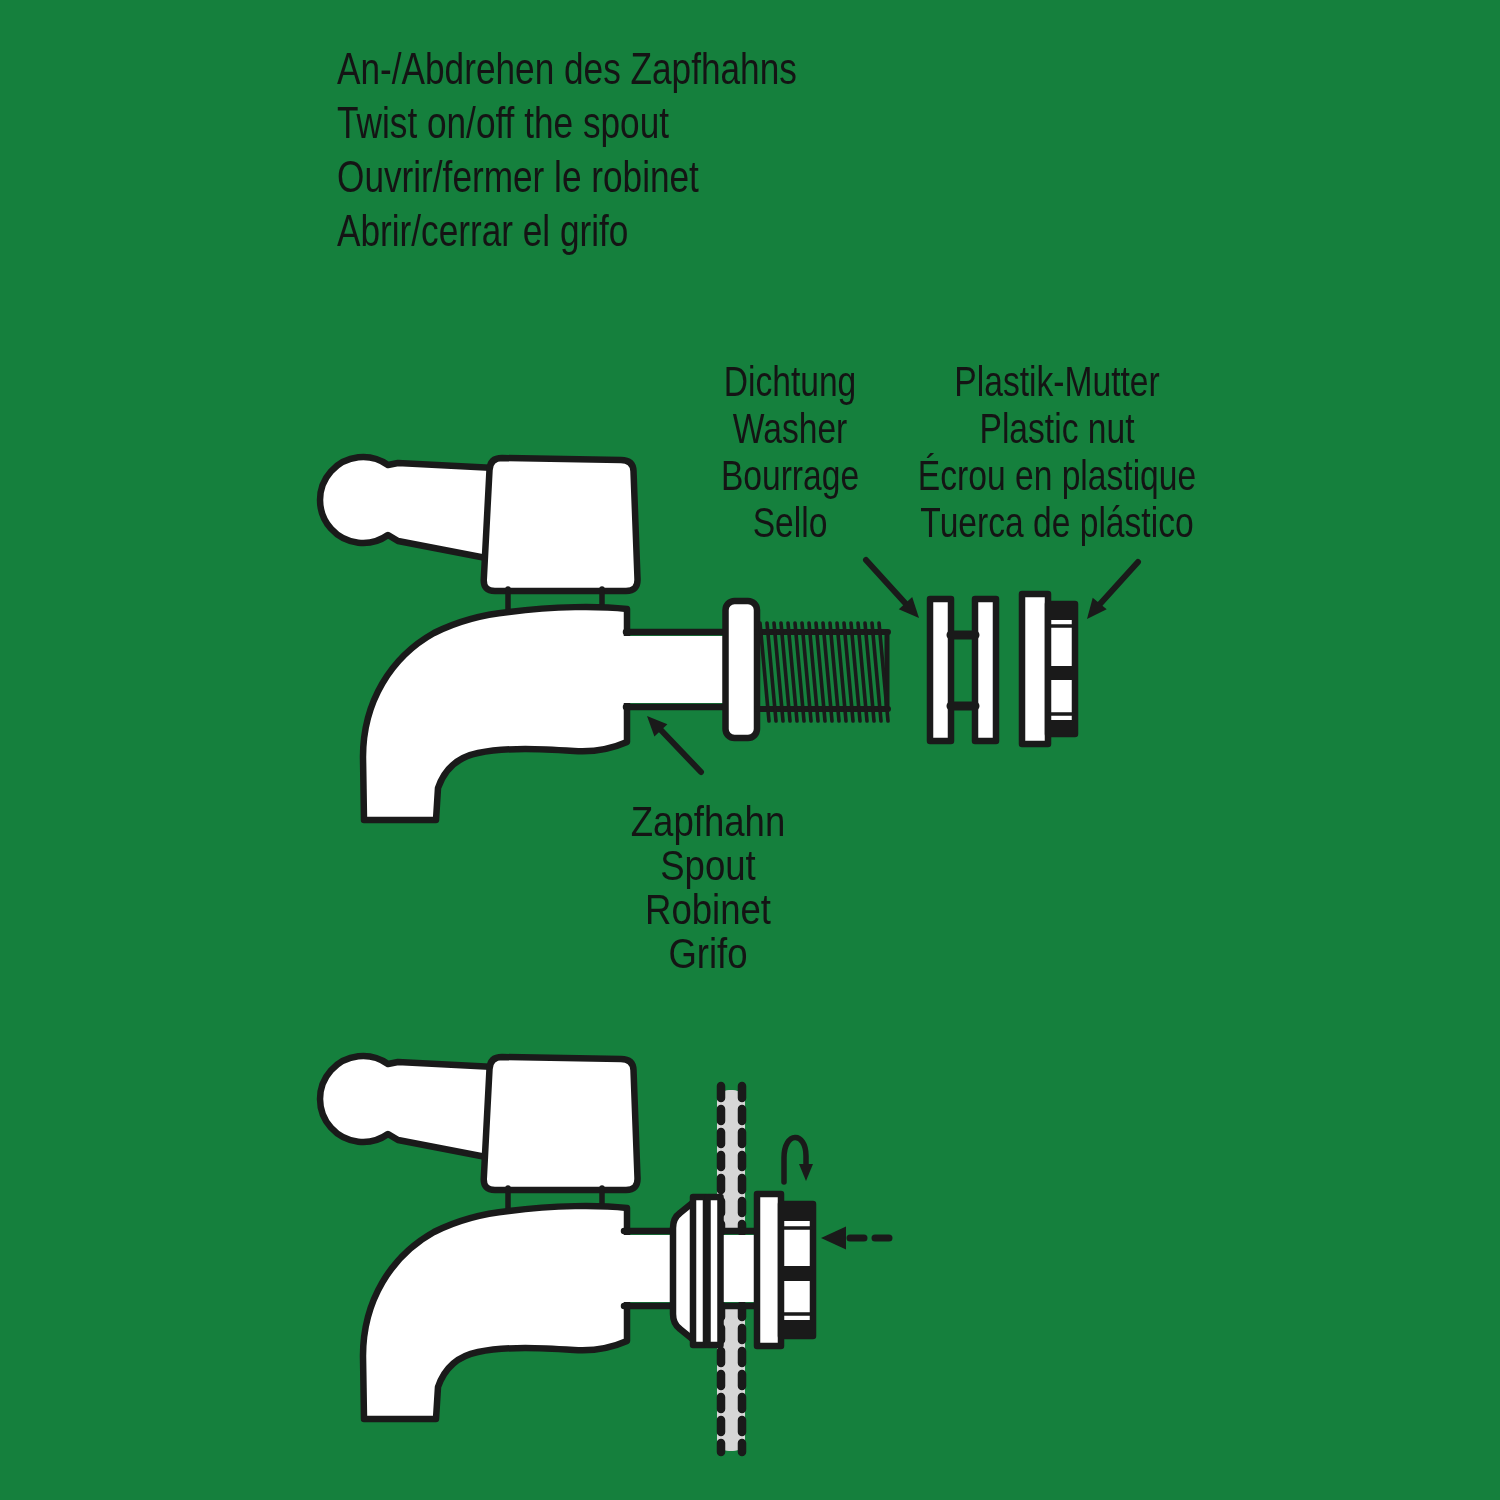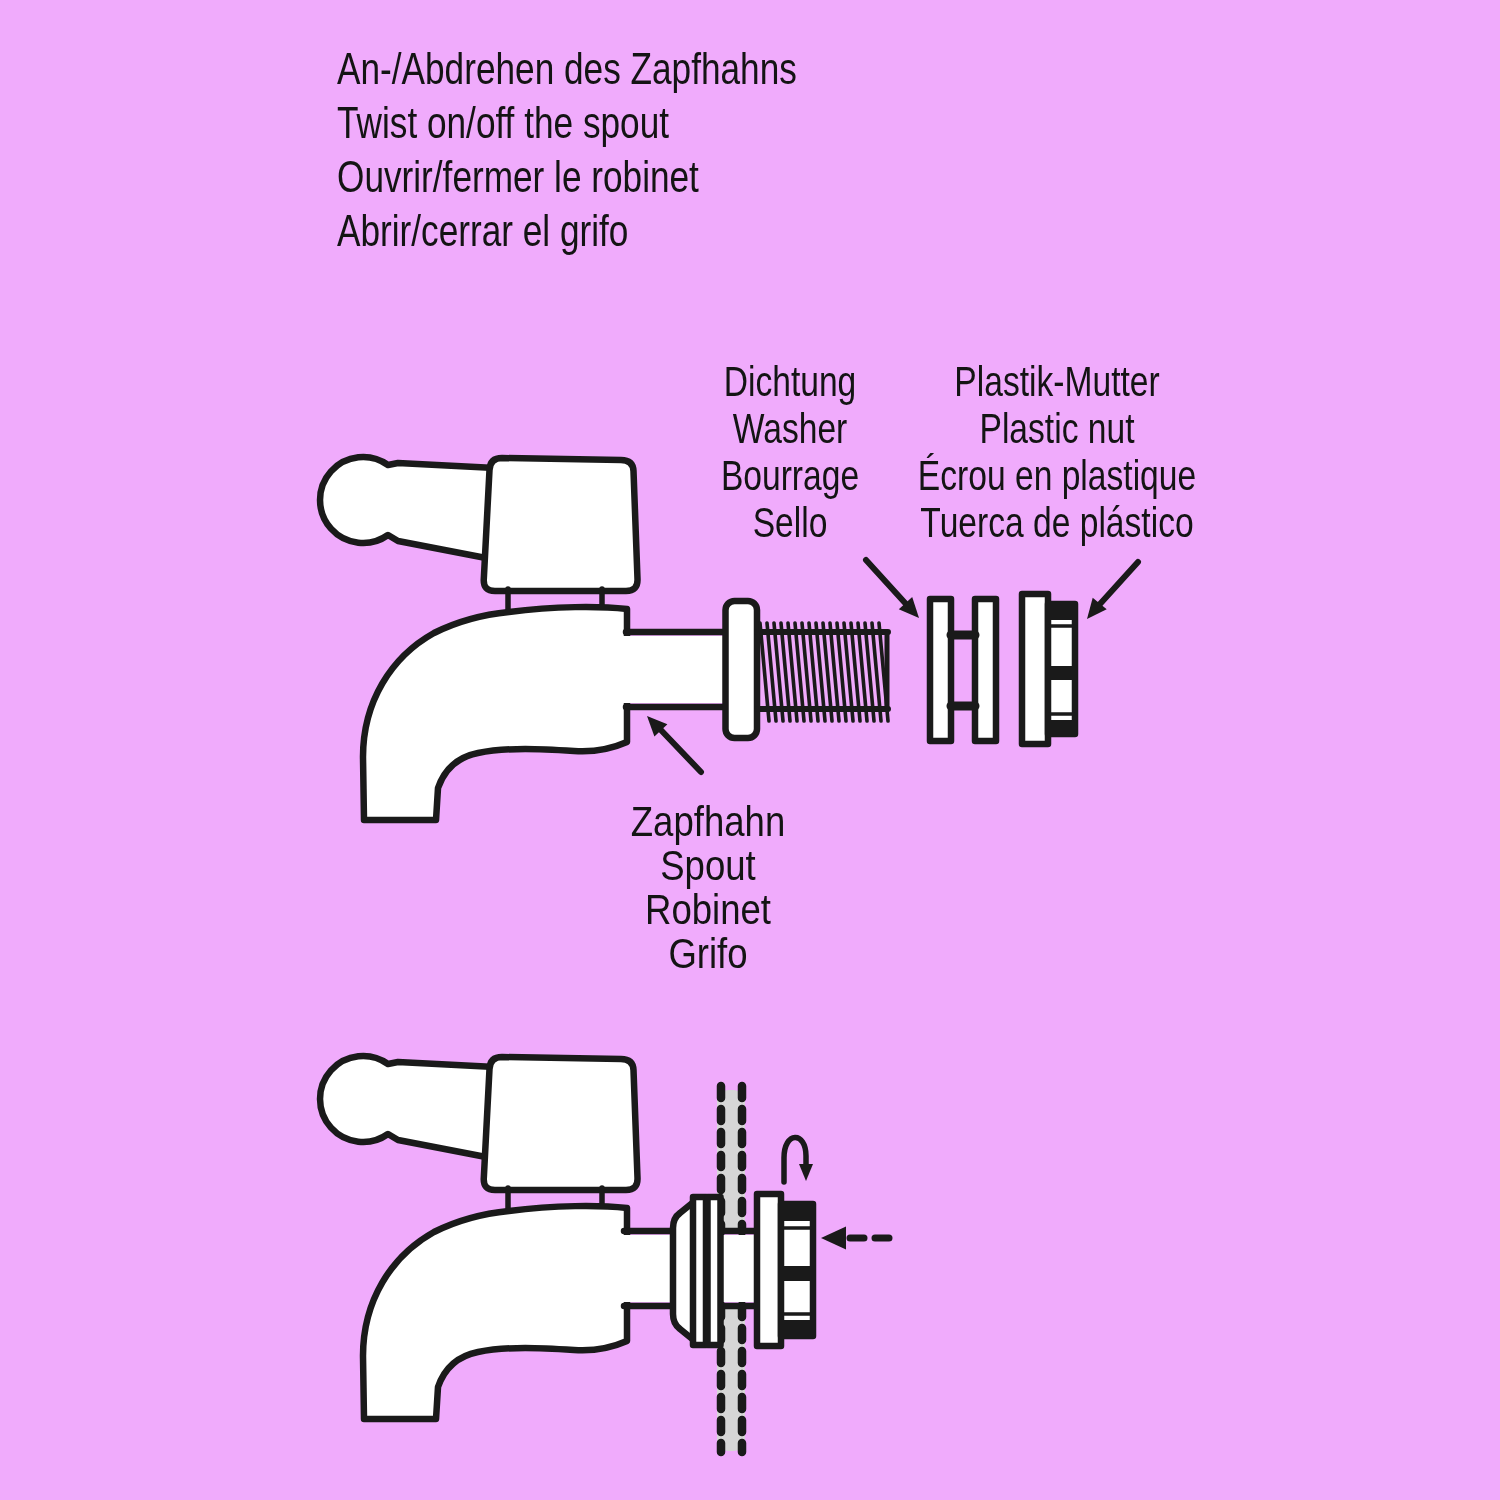--- a/index.html
+++ b/index.html
@@ -1,17 +1,17 @@
 <!DOCTYPE html>
 <html><head>
 <meta charset="utf-8">
 <style>
   html,body{margin:0;padding:0;background:#fff;}
   .canvas{
-    position:relative;width:1500px;height:1500px;background:#f0abfc;
+    position:relative;width:1500px;height:1500px;background:#15803d;
     overflow:hidden;font-family:"Liberation Sans", sans-serif;color:#141414;
   }
   .svg-layer{position:absolute;left:0;top:0;}
   .txt{position:absolute;white-space:nowrap;color:#141414;}
   .txt span{display:block;}
   .title-block{
     left:337px;top:42px;font-size:44px;line-height:54px;text-align:left;
     transform:scaleX(0.80);transform-origin:0 0;
   }
   .part-label{

